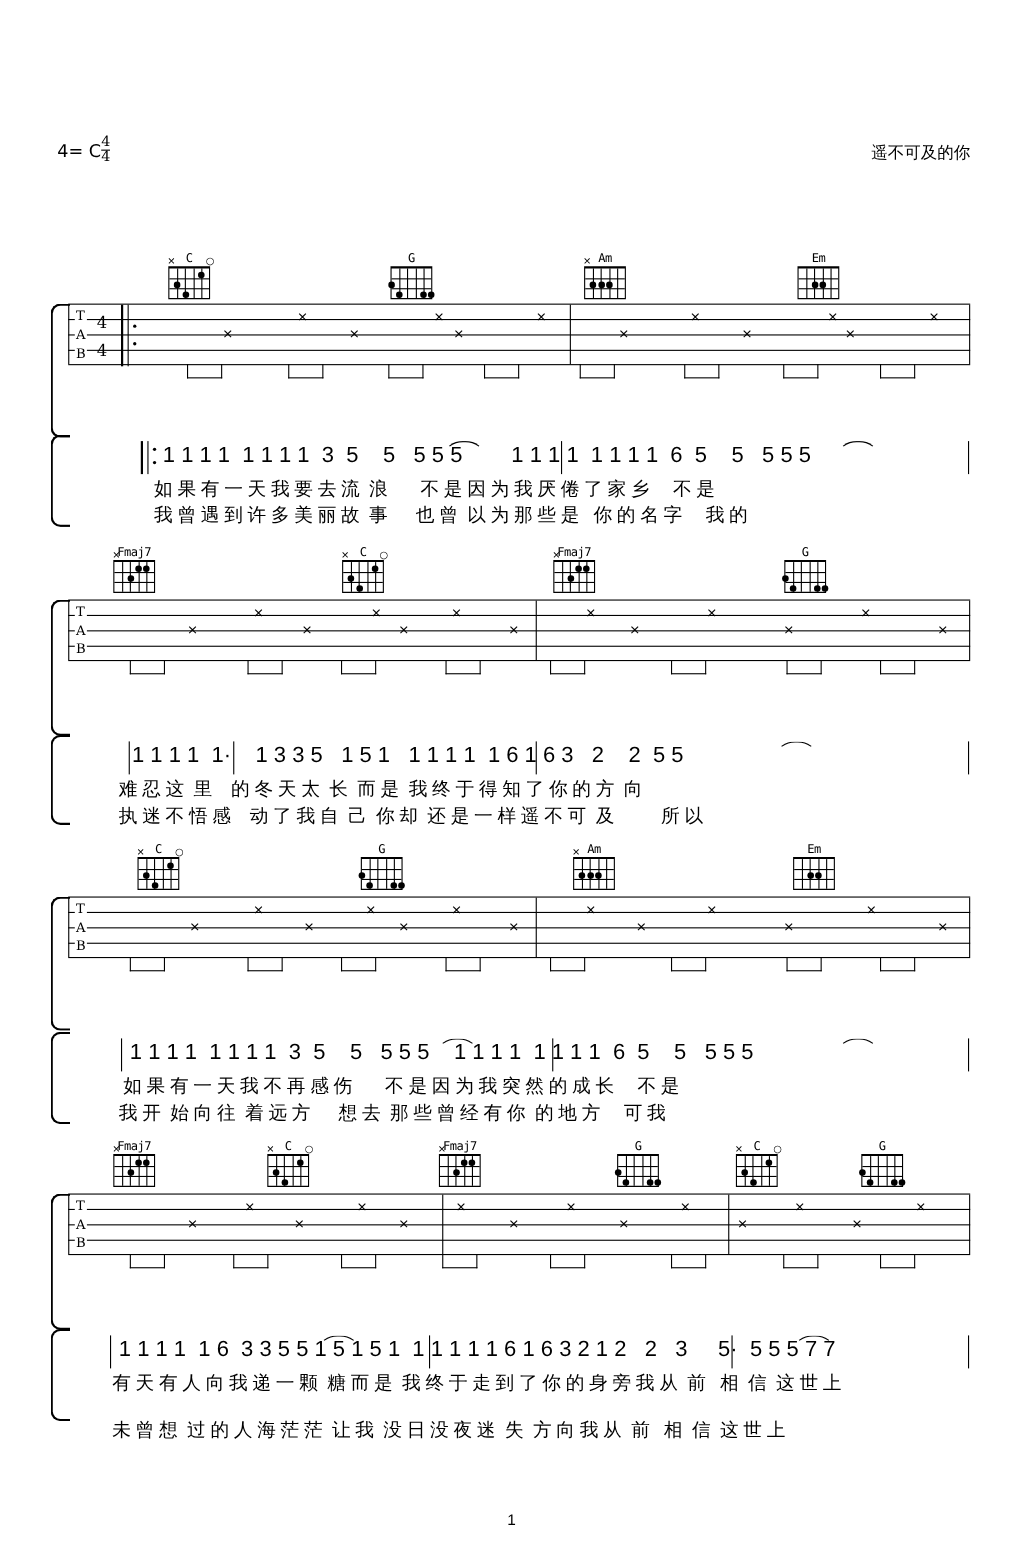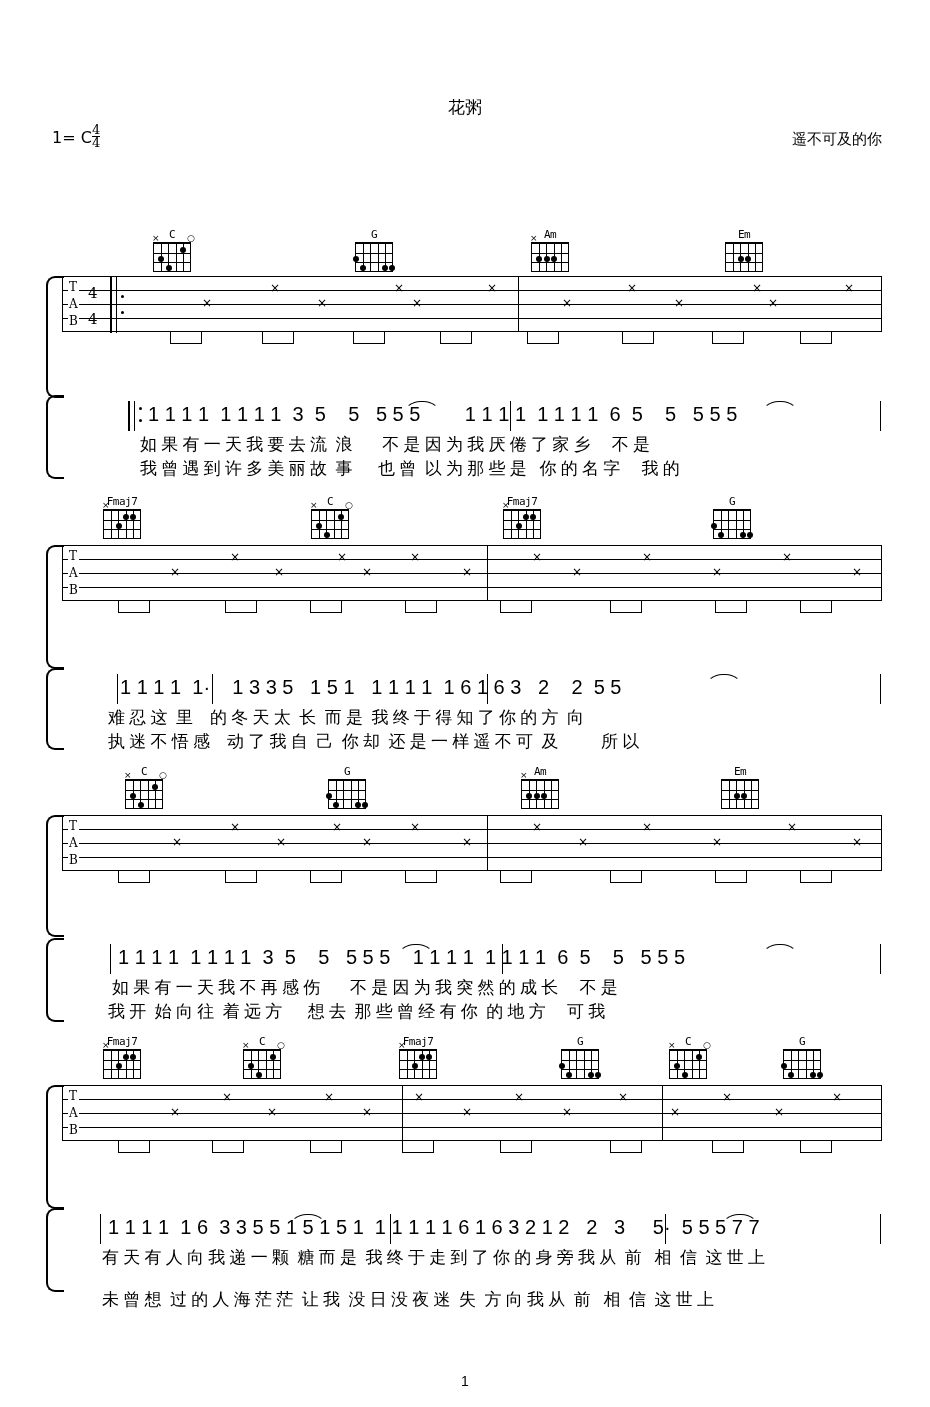--- a/index.html
+++ b/index.html
@@ -114,22 +114,21 @@
     position:absolute;width:34px;height:12px;
     border:1.3px solid #000;border-bottom:none;border-radius:50%/14px 14px 0 0;
     border-left-color:transparent;border-right-color:transparent;
   }
 </style>
 </head>
 <body>
 
 <div class="page">
 
-  <div class="composer">花粥</div>
-  <div class="keysig">1= C</div>
+  <div class="keysig">4= C</div>
   <div class="timesig">
     <span class="num">4</span>
     <span class="den">4</span>
   </div>
   <div class="arranger">遥不可及的你</div>
 
   <div class="system" style="top:228px;">
 
     <div class="chord" style="left:150px;top:0;">
       <div class="cname">C</div>

